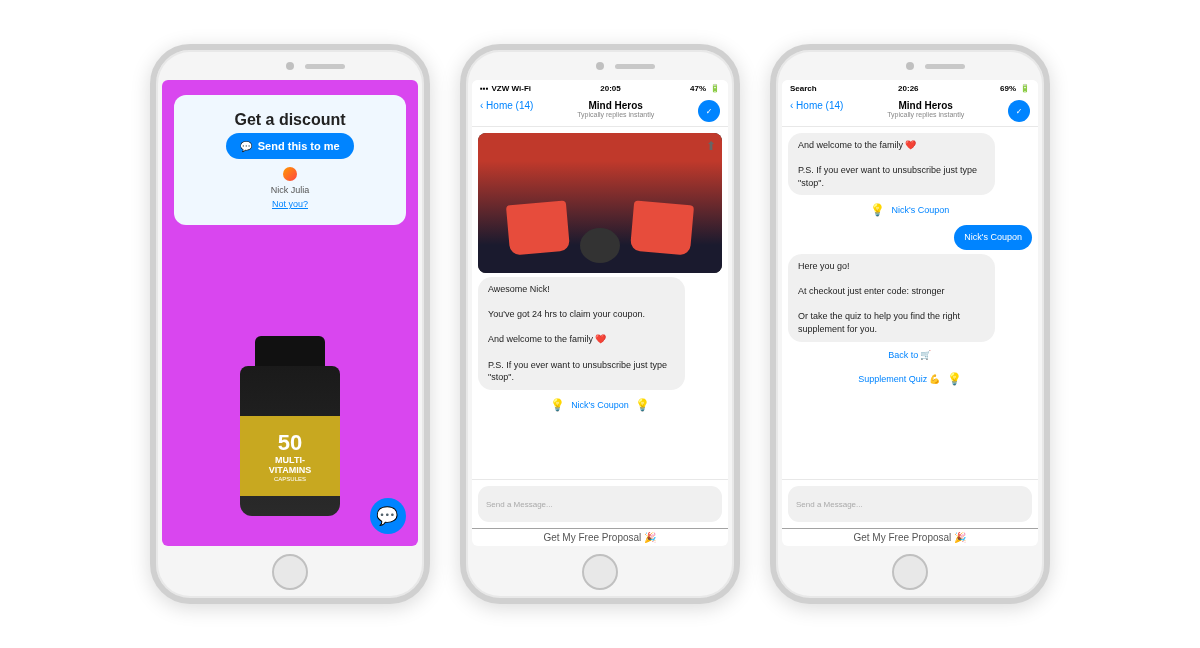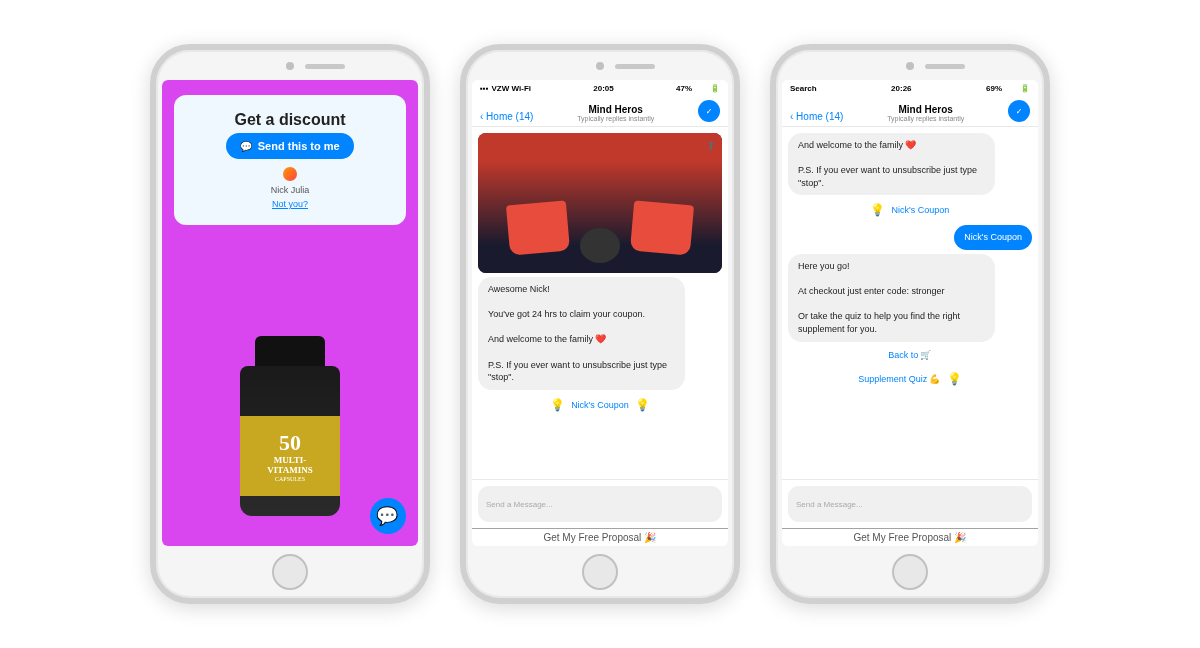--- a/index.html
+++ b/index.html
@@ -170,21 +170,20 @@
       bottom: 20px;
       left: 0;
       right: 0;
       height: 80px;
       background: #c8a820;
       display: flex;
       flex-direction: column;
       align-items: center;
       justify-content: center;
       padding: 4px;
-      font-family: Liberation Serif, serif;
     }
     .bottle-label-num {
       font-size: 22px;
       font-weight: 900;
       color: #fff;
     }
     .bottle-label-text {
       font-size: 9px;
       font-weight: 900;
       color: #fff;
@@ -234,27 +233,27 @@
       padding: 3px 8px 2px;
       display: flex;
       justify-content: space-between;
       align-items: center;
       font-size: 8px;
       font-weight: 600;
       color: #000;
       height: 16px;
     }
     .status-bar-left { display: flex; gap: 3px; align-items: center; }
-    .status-bar-right { display: flex; gap: 18px; align-items: center; }
+    .status-bar-right { display: flex; gap: 4px; align-items: center; }
     .chat-header {
       background: #fff;
       padding: 4px 8px;
       border-bottom: 1px solid #e8e8e8;
       display: flex;
-      align-items: flex-end;
+      align-items: flex-start;
       gap: 6px;
     }
     .header-back {
       color: #0084ff;
       font-size: 10px;
       font-weight: 500;
     }
     .header-center {
       flex: 1;
       text-align: center;

